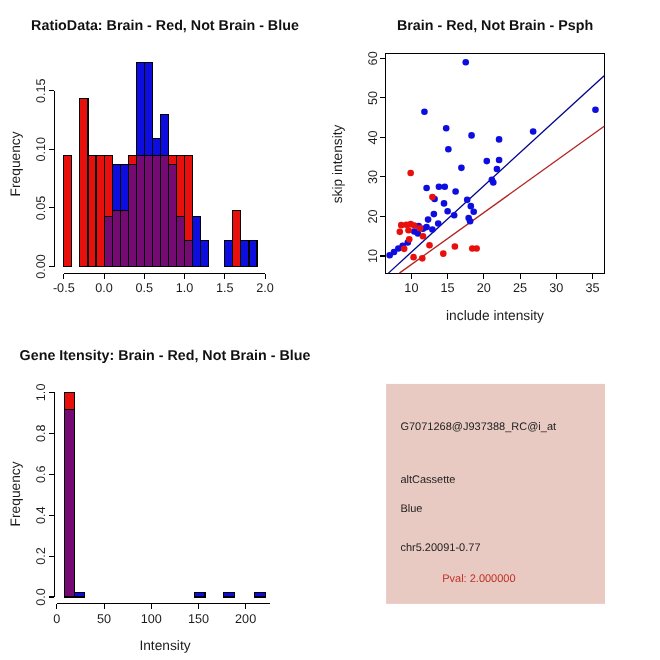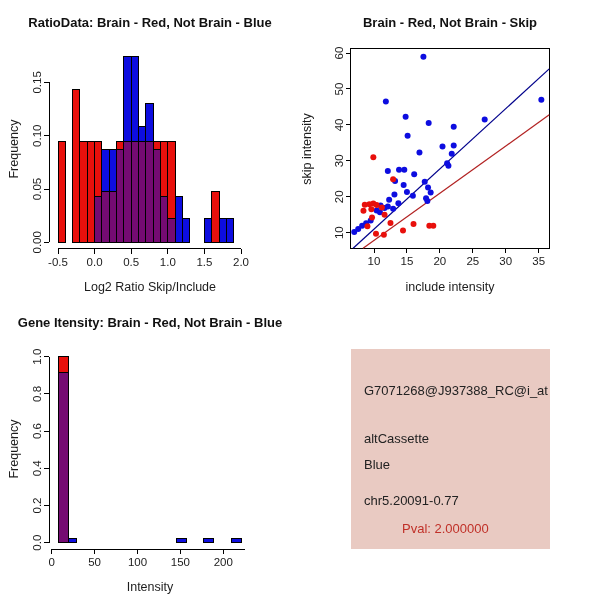--- a/index.html
+++ b/index.html
@@ -10,21 +10,21 @@
   svg text{font-family:"Liberation Sans",sans-serif;font-size:11.5px;fill:#1c1c1c;}
   .ptitle{position:absolute;top:15px;left:0;width:100%;text-align:center;
           font-weight:bold;font-size:13px;color:#111111;white-space:nowrap;}
   .xlab{position:absolute;top:280px;left:0;width:100%;text-align:center;
         font-size:12.5px;color:#1c1c1c;}
   .ylab{position:absolute;top:142px;width:120px;text-align:center;
         transform:rotate(-90deg);font-size:12.5px;color:#1c1c1c;}
   .ylab.l1{left:-46px;}
   .ylab.l2{left:-53px;}
   .info-box{position:absolute;left:51px;top:49px;width:199px;height:200px;}
-  .info-line{position:absolute;left:13px;font-size:13px;color:#222222;white-space:nowrap;}
+  .info-line{position:absolute;left:13px;font-size:10px;color:#222222;white-space:nowrap;}
 </style>
 </head>
 <body>
 
 <div class="canvas">
 
   <div class="panel" style="left:0;top:0">
     <div class="ptitle">RatioData: Brain - Red, Not Brain - Blue</div>
     <div class="ylab l1">Frequency</div>
     <svg class="plot" id="svg-ratio_histogram" width="300" height="300">
@@ -76,25 +76,24 @@
         <rect x="160.48000000000002" y="196.46200000000002" width="7.319999999999993" height="45.837999999999994" fill="#750b72" stroke="#000" stroke-width="1" shape-rendering="crispEdges"></rect>
         <rect x="167.8" y="141.03000000000003" width="7.319999999999993" height="101.26999999999998" fill="#e8100c" stroke="#000" stroke-width="1" shape-rendering="crispEdges"></rect>
         <rect x="167.8" y="218.848" width="7.319999999999993" height="23.451999999999998" fill="#750b72" stroke="#000" stroke-width="1" shape-rendering="crispEdges"></rect>
         <rect x="175.12" y="196.46200000000002" width="7.319999999999993" height="45.837999999999994" fill="#0d0de0" stroke="#000" stroke-width="1" shape-rendering="crispEdges"></rect>
         <rect x="182.44" y="218.848" width="7.320000000000022" height="23.451999999999998" fill="#0d0de0" stroke="#000" stroke-width="1" shape-rendering="crispEdges"></rect>
         <rect x="204.4" y="218.848" width="7.319999999999993" height="23.451999999999998" fill="#0d0de0" stroke="#000" stroke-width="1" shape-rendering="crispEdges"></rect>
         <rect x="211.72" y="191.132" width="7.320000000000022" height="51.168000000000006" fill="#e8100c" stroke="#000" stroke-width="1" shape-rendering="crispEdges"></rect>
         <rect x="219.04000000000002" y="218.848" width="7.319999999999965" height="23.451999999999998" fill="#0d0de0" stroke="#000" stroke-width="1" shape-rendering="crispEdges"></rect>
         <rect x="226.35999999999999" y="218.848" width="7.320000000000022" height="23.451999999999998" fill="#0d0de0" stroke="#000" stroke-width="1" shape-rendering="crispEdges"></rect>
       </svg>
-    <div class="xlab">Log2 Ratio Skip/Include</div>
   </div>
 
   <div class="panel" style="left:300px;top:0">
-    <div class="ptitle">Brain - Red, Not Brain - Skip</div>
+    <div class="ptitle">Brain - Red, Not Brain - Psph</div>
     <div class="ylab l2">skip intensity</div>
     <svg class="plot" id="svg-scatter" width="300" height="300">
         <rect x="50.7" y="48.3" width="198.60000000000002" height="200" fill="none" shape-rendering="crispEdges" stroke="#000" stroke-width="1"></rect>
         <line x1="45.7" y1="232.7" x2="50.7" y2="232.7" shape-rendering="crispEdges" stroke="#000" stroke-width="1"></line>
         <text x="38.7" y="232.7" dy="0.35em" text-anchor="middle" transform="rotate(-90 38.7 232.7)">10</text>
         <line x1="45.7" y1="196.76999999999998" x2="50.7" y2="196.76999999999998" shape-rendering="crispEdges" stroke="#000" stroke-width="1"></line>
         <text x="38.7" y="196.76999999999998" dy="0.35em" text-anchor="middle" transform="rotate(-90 38.7 196.76999999999998)">20</text>
         <line x1="45.7" y1="160.83999999999997" x2="50.7" y2="160.83999999999997" shape-rendering="crispEdges" stroke="#000" stroke-width="1"></line>
         <text x="38.7" y="160.83999999999997" dy="0.35em" text-anchor="middle" transform="rotate(-90 38.7 160.83999999999997)">30</text>
         <line x1="45.7" y1="124.91" x2="50.7" y2="124.91" shape-rendering="crispEdges" stroke="#000" stroke-width="1"></line>

